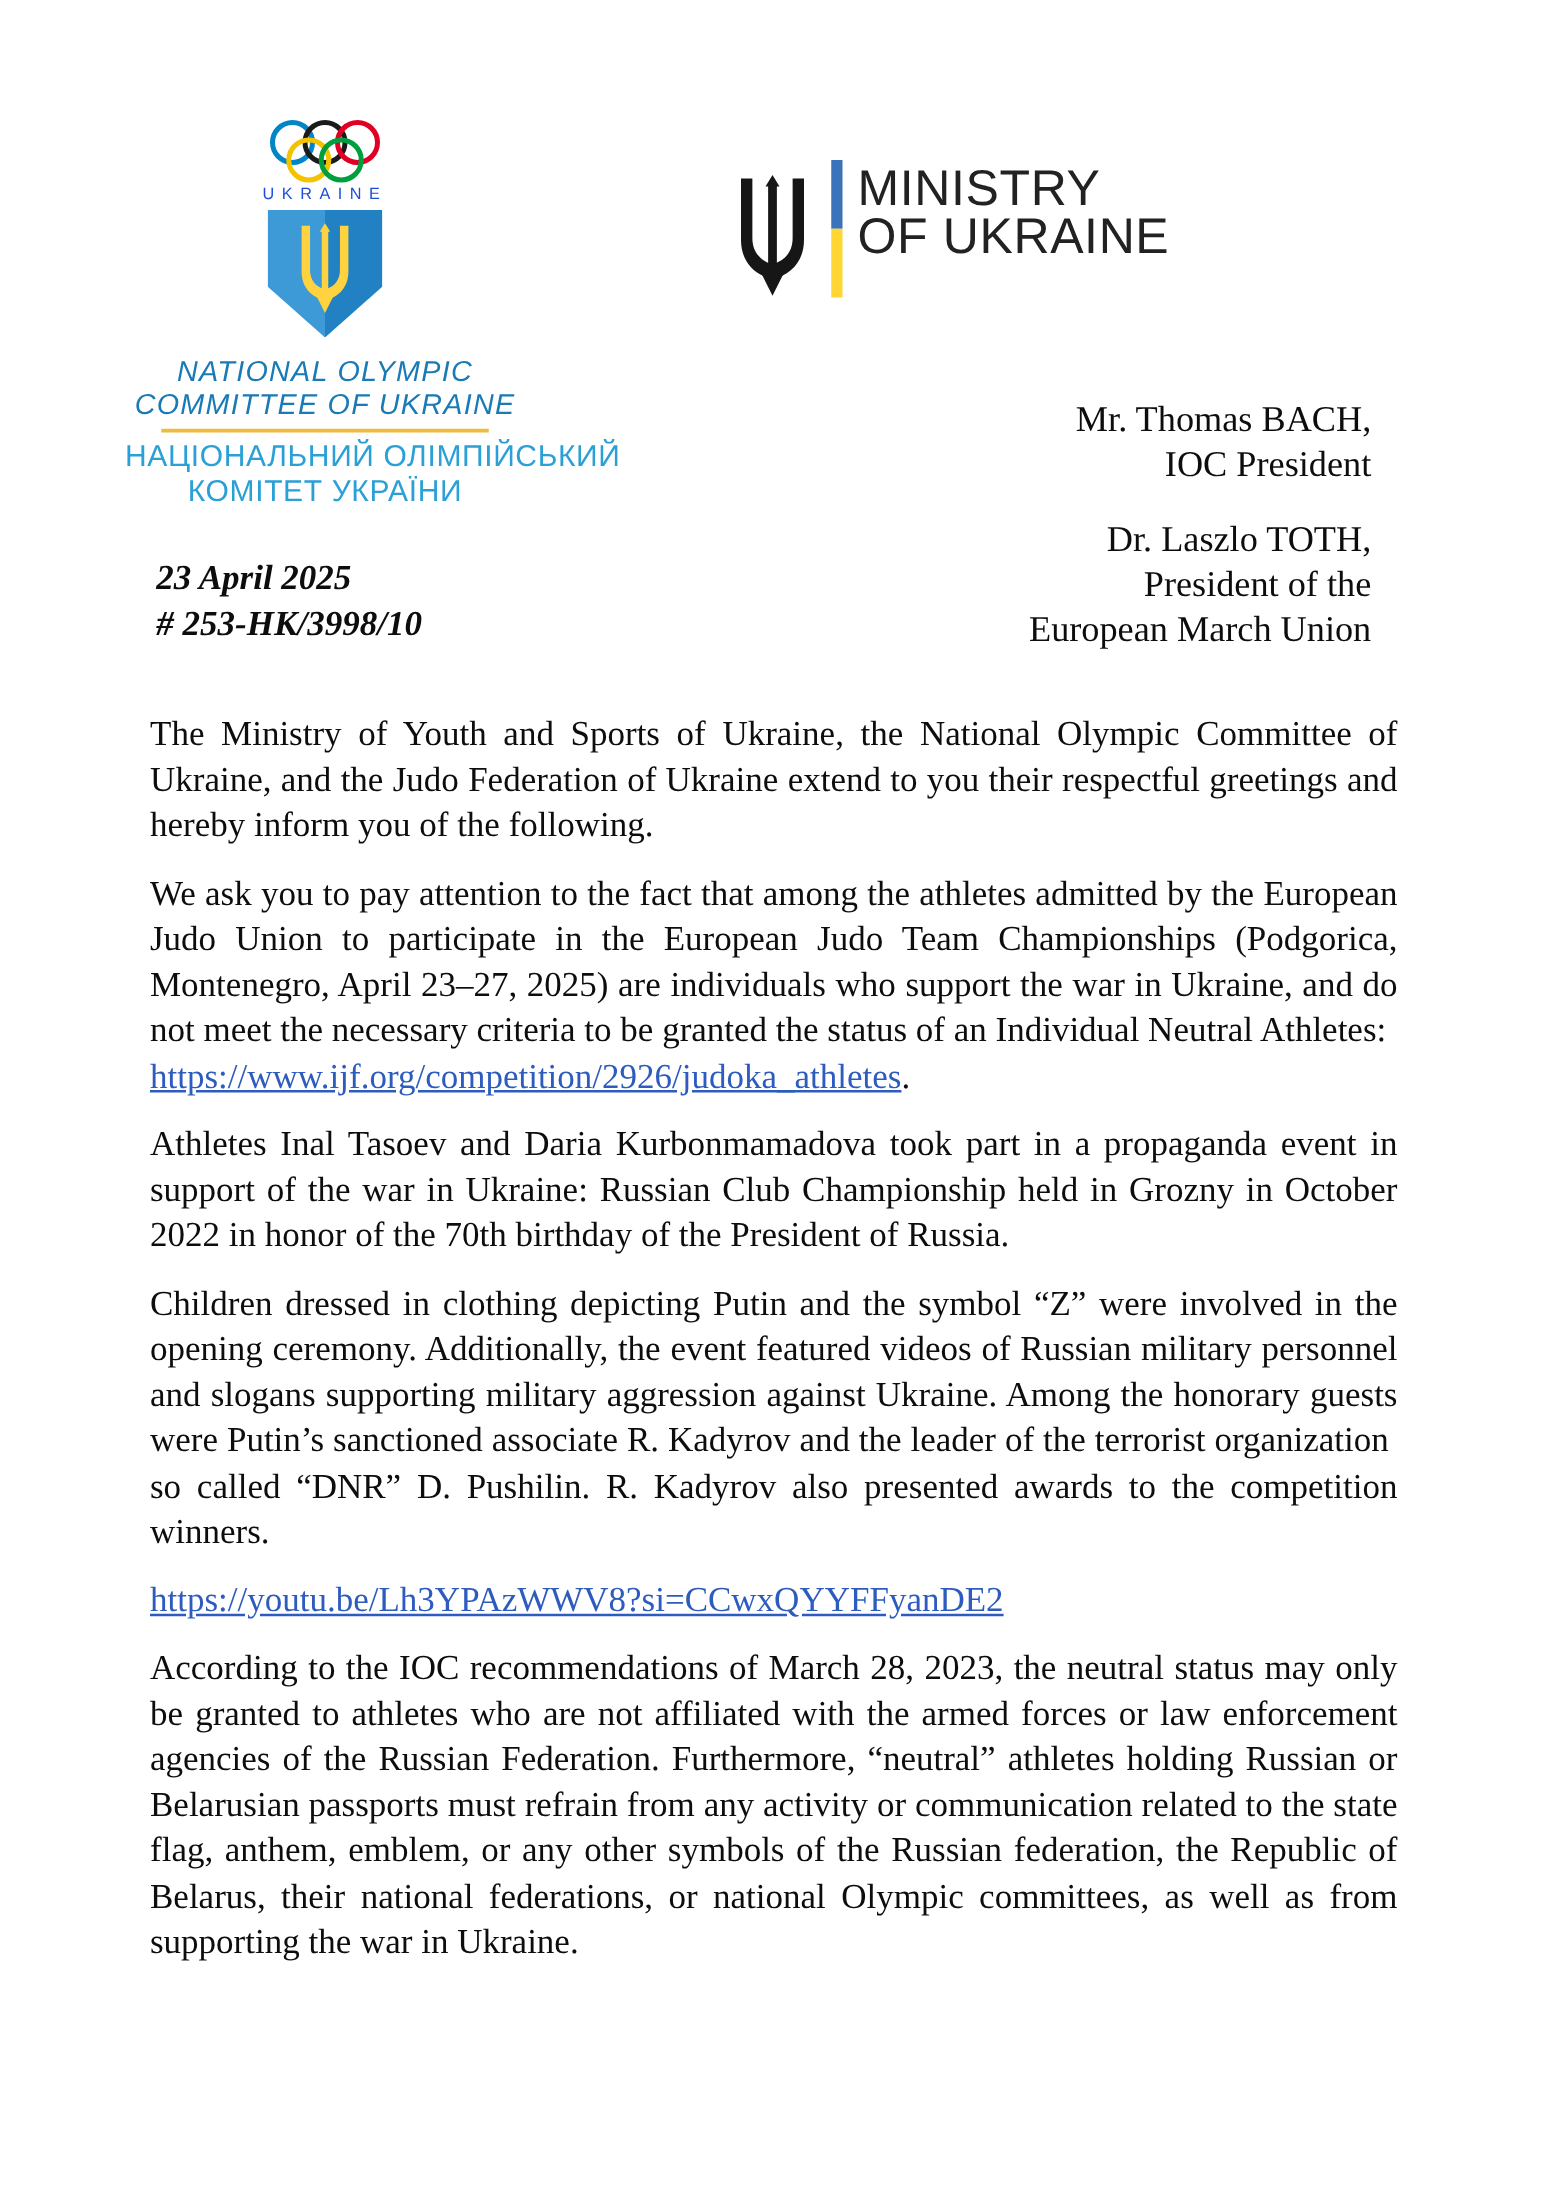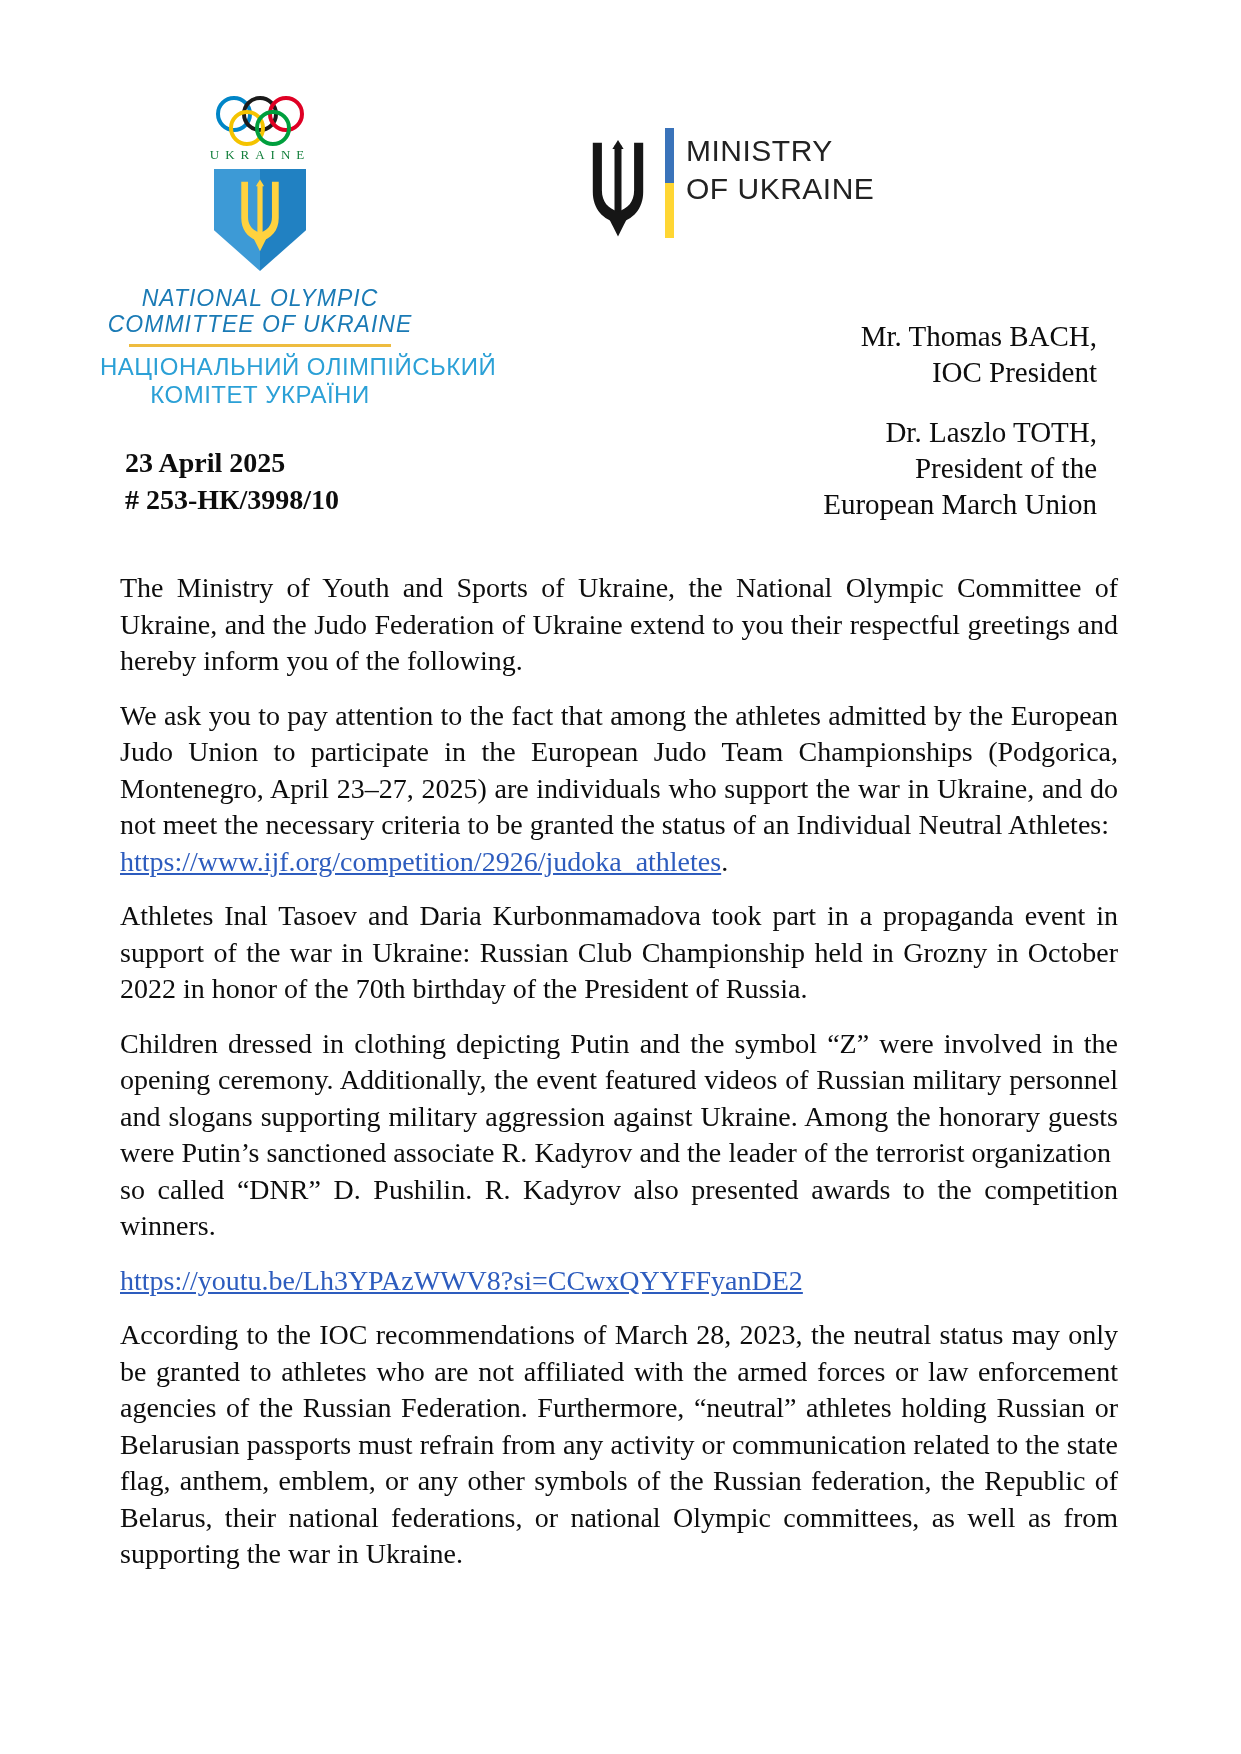--- a/index.html
+++ b/index.html
@@ -16,22 +16,22 @@
   .noc-logo{position:absolute;left:100px;top:96px;width:320px;text-align:center;}
   .rings{position:relative;width:88px;height:47px;margin:0 auto;}
   .ring{position:absolute;width:28px;height:28px;border-radius:50%;border:4px solid;background:transparent;}
   .ring.blue{left:0;top:0;border-color:#0085c7;}
   .ring.black{left:26px;top:0;border-color:#1a1a1a;}
   .ring.red{left:52px;top:0;border-color:#df0024;}
   .ring.yellow{left:13px;top:14px;border-color:#f4c300;}
   .ring.green{left:39px;top:14px;border-color:#009f3d;}
   .rings-label{
     margin-top:4px;
-    font-family:Liberation Serif, serif;
-    font-size:13px;letter-spacing:6px;color:#15803d;
+    font-family:Liberation Sans, sans-serif;
+    font-size:13px;letter-spacing:6px;color:#1d4ed8;
   }
   .shield{
     width:92px;height:102px;margin:6px auto 0;
     background:linear-gradient(90deg,#3d9ad6 50%,#2181c2 50%);
     clip-path:polygon(0 0,100% 0,100% 60%,50% 100%,0 60%);
     display:flex;align-items:flex-start;justify-content:center;
   }
   .shield svg{margin-top:9px;}
   .noc-en{
     margin-top:14px;
@@ -47,28 +47,28 @@
   }
 
   
   .ministry-logo{position:absolute;left:583px;top:126px;display:flex;align-items:flex-start;}
   .ministry-trident{margin-top:14px;}
   .flag-bar{width:9px;height:110px;margin:2px 12px 0 12px;display:flex;flex-direction:column;}
   .flag-bar .b{flex:1;background:#3a73ba;}
   .flag-bar .y{flex:1;background:#ffd633;}
   .ministry-text{
     font-family:"Liberation Sans", sans-serif;
-    font-size:30px;line-height:38px;letter-spacing:0.5px;
+    font-size:40px;line-height:38px;letter-spacing:0.5px;
     color:#222222;white-space:nowrap;margin-top:6px;
   }
 
   
   .date-block{
     position:absolute;left:125px;top:444px;
-    font-weight:bold;font-size:28px;line-height:37px;
+    font-weight:bold;font-size:28px;line-height:37px;font-style:italic;
   }
 
   
   .recipients{
     position:absolute;right:144px;top:318px;
     text-align:right;font-weight:normal;font-size:29px;line-height:36px;
   }
   .recipient + .recipient{margin-top:24px;}
 
   

